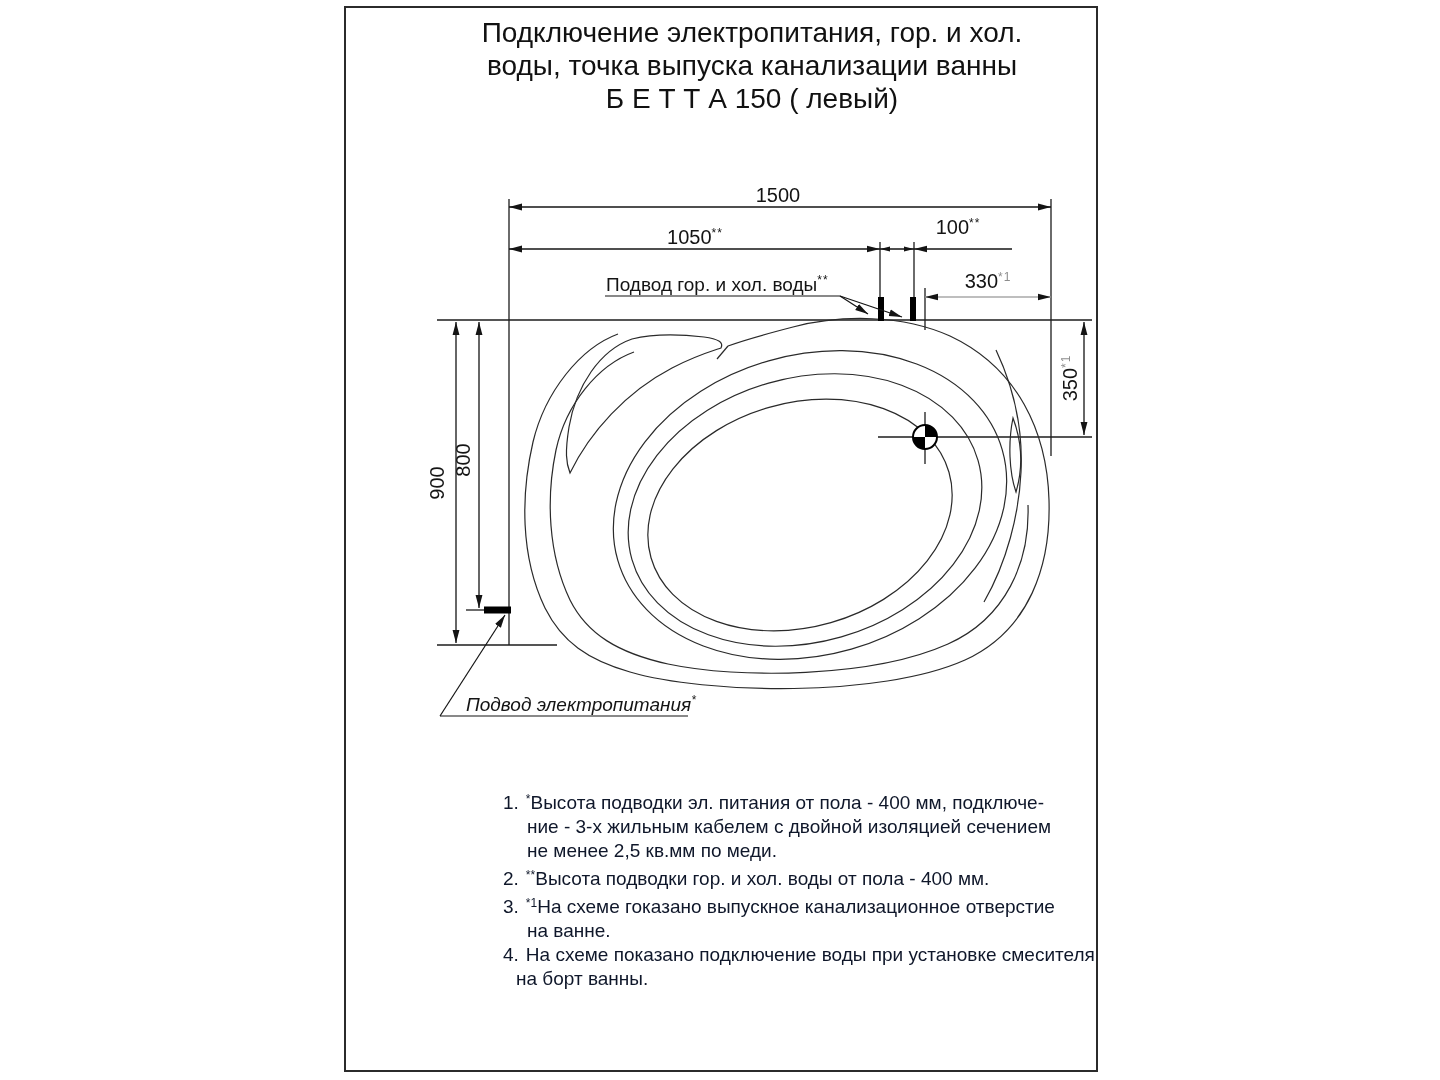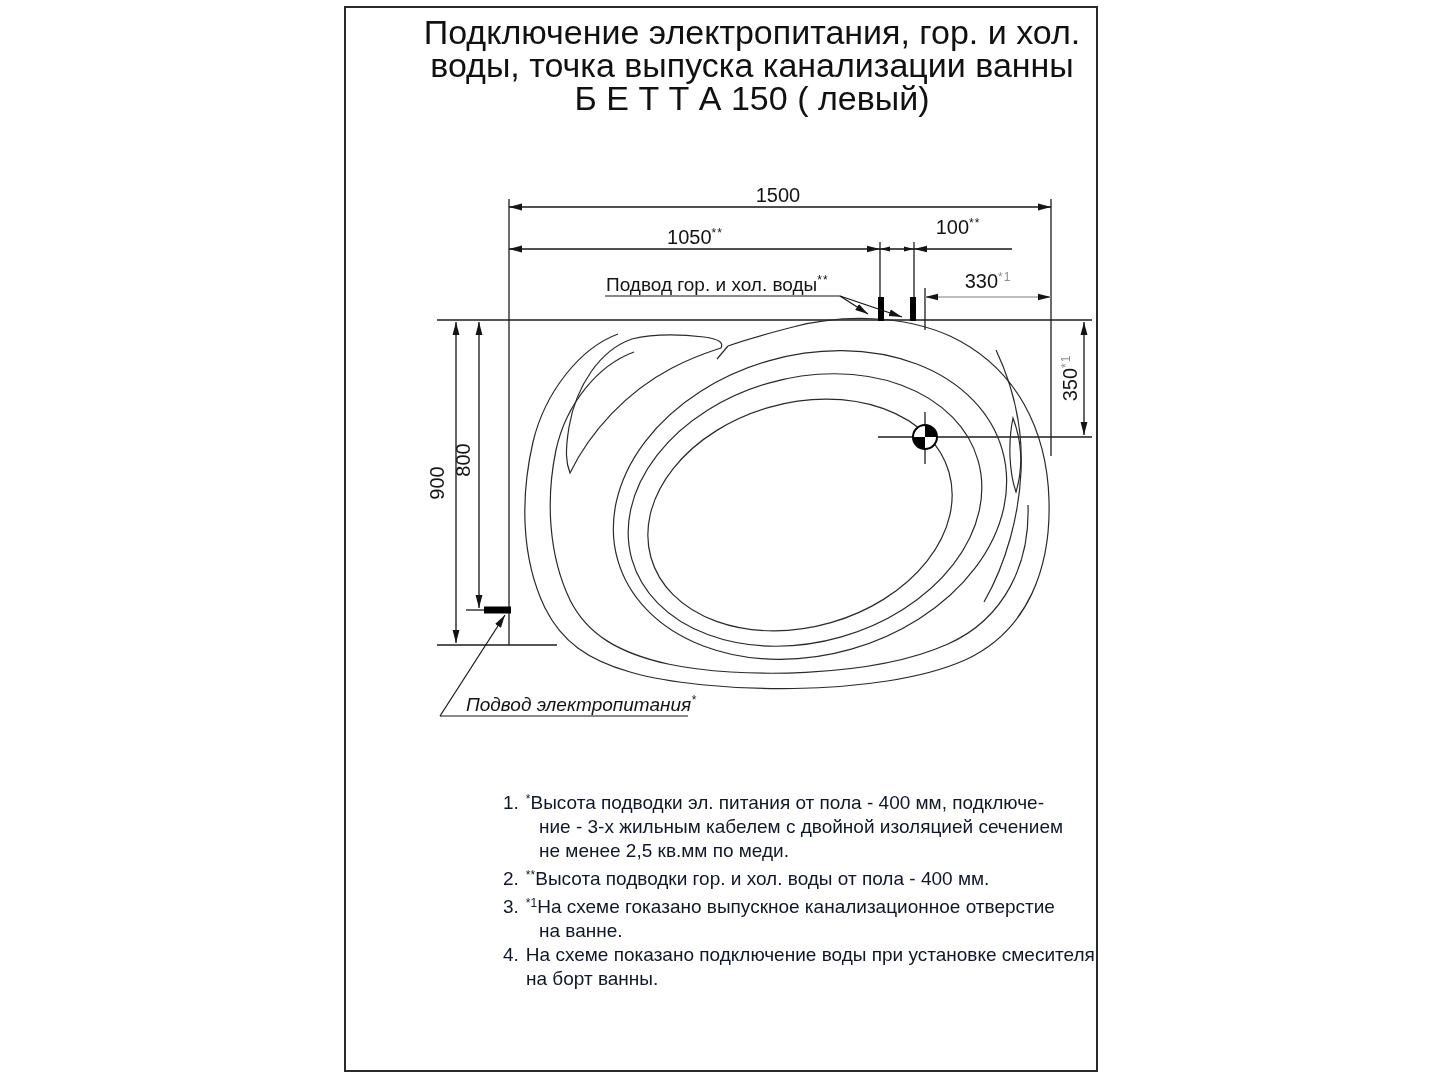--- a/index.html
+++ b/index.html
@@ -3,30 +3,30 @@
 <meta charset="utf-8">
 <style>
   html,body{margin:0;padding:0;background:#ffffff;}
   #stage{position:relative;width:1440px;height:1080px;background:#ffffff;overflow:hidden;
          font-family:"Liberation Sans",sans-serif;color:#1c1c1c;}
   #page-frame{position:absolute;left:344px;top:6px;width:754px;height:1066px;
               border:2px solid #2b2b2b;background:#ffffff;box-sizing:border-box;}
   #drawing-svg{position:absolute;left:0;top:0;width:1440px;height:1080px;}
   .abs{position:absolute;}
   .title-block{left:372px;top:16px;width:760px;text-align:center;
-               font-size:34px;line-height:33px;color:#111;}
+               font-size:28px;line-height:33px;color:#111;}
   .dim-label{font-size:20px;color:#141414;text-align:center;white-space:nowrap;}
   .dim-label sup, .callout sup{font-size:12px;vertical-align:7px;letter-spacing:1px;}
   .sup-gray{color:#8d8d8d;}
   .rot{transform:rotate(-90deg);}
   .rot-box{width:84px;height:24px;line-height:24px;}
   .callout{font-size:19px;color:#141414;white-space:nowrap;}
   .notes{left:503px;top:787px;width:640px;font-size:19px;line-height:24px;color:#0f172a;}
-  .notes .cont{margin-left:36px;}
-  .notes .cont-sm{margin-left:23px;}
+  .notes .cont{margin-left:24px;}
+  .notes .cont-sm{margin-left:13px;}
   .notes .num{margin-right:7px;}
   .notes sup{font-size:12px;vertical-align:6px;}
 </style>
 </head>
 <body>
 
 <div id="stage">
 
   <div id="page-frame"></div>
 

